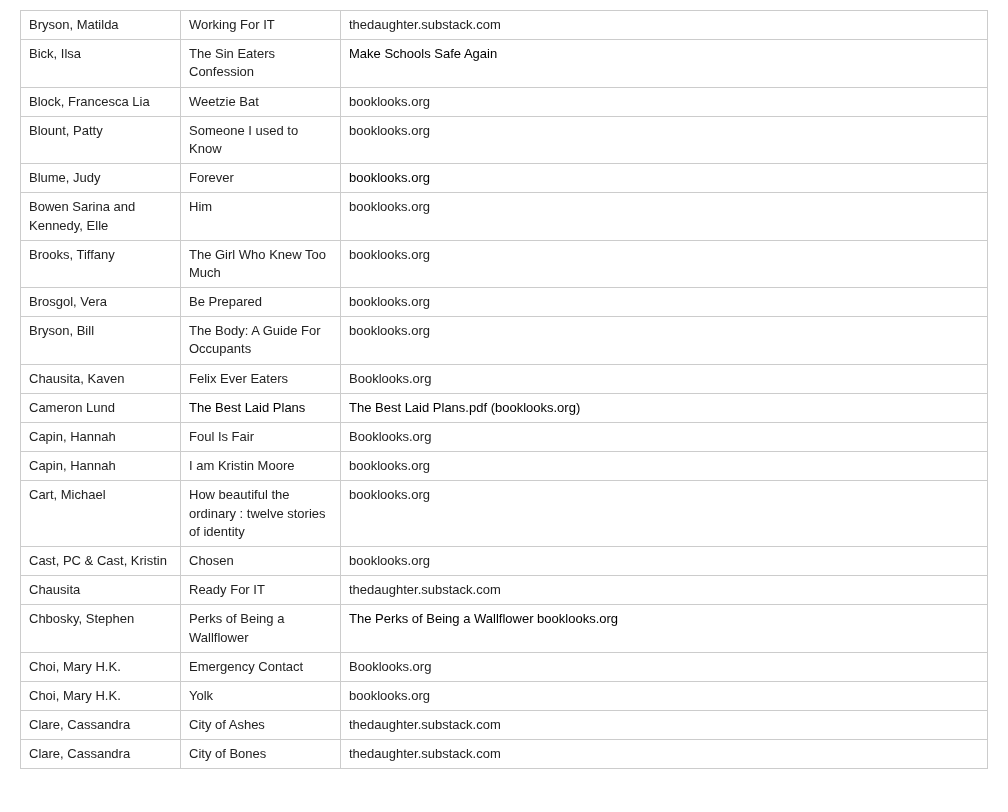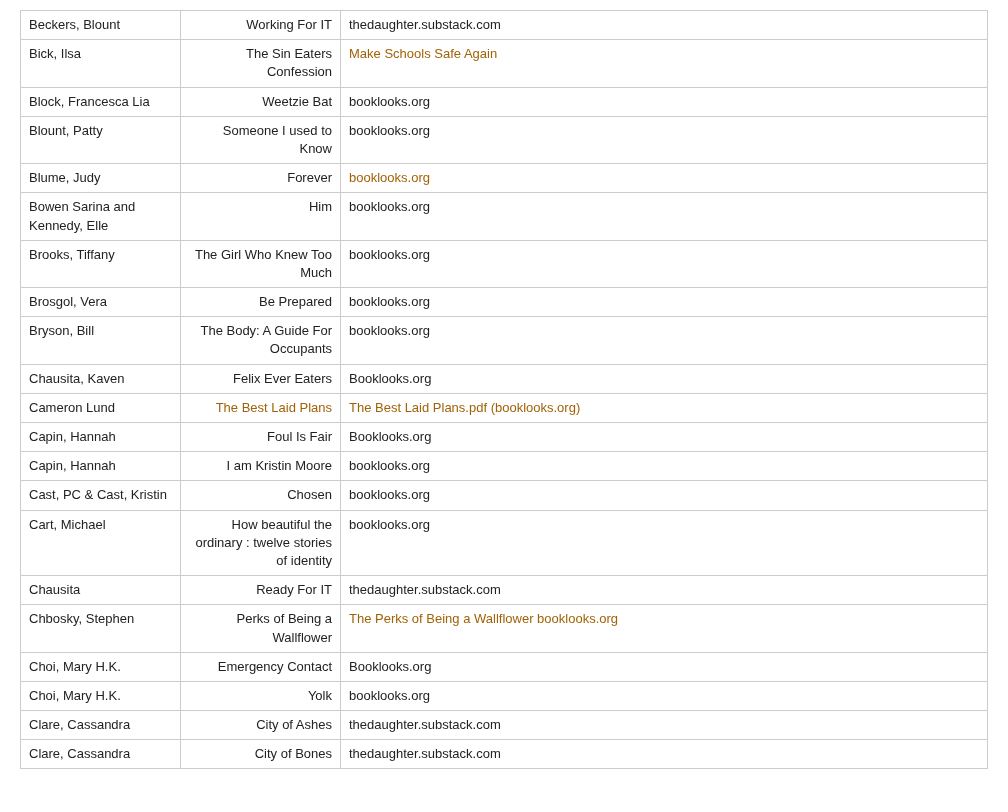--- a/index.html
+++ b/index.html
@@ -16,35 +16,35 @@
       border-collapse: collapse;
       width: 100%;
     }
     td {
       border: 1px solid #ccc;
       padding: 5px 8px;
       vertical-align: top;
       line-height: 1.4;
     }
     a {
-      color: #a16207;
+      color: #000000;
       text-decoration: none;
     }
     .col-author { width: 160px; }
-    .col-title { width: 160px; text-align: right; }
+    .col-title { width: 160px; }
     .col-source { width: auto; }
   </style>
 </head>
 <body>
 
 <div class="table-container">
   <table>
     <tbody id="table-body">
     <tr>
-          <td class="col-author">Beckers, Blount</td>
+          <td class="col-author">Bryson, Matilda</td>
           <td class="col-title">Working For IT</td>
           <td class="col-source">thedaughter.substack.com</td>
         </tr>
         <tr>
           <td class="col-author">Bick, Ilsa</td>
           <td class="col-title">The Sin Eaters Confession</td>
           <td class="col-source"><a href="#make-schools-safe-again">Make Schools Safe Again</a></td>
         </tr>
         <tr>
           <td class="col-author">Block, Francesca Lia</td>
@@ -95,27 +95,27 @@
           <td class="col-author">Capin, Hannah</td>
           <td class="col-title">Foul Is Fair</td>
           <td class="col-source">Booklooks.org</td>
         </tr>
         <tr>
           <td class="col-author">Capin, Hannah</td>
           <td class="col-title">I am Kristin Moore</td>
           <td class="col-source">booklooks.org</td>
         </tr>
         <tr>
-          <td class="col-author">Cast, PC &amp; Cast, Kristin</td>
-          <td class="col-title">Chosen</td>
+          <td class="col-author">Cart, Michael</td>
+          <td class="col-title">How beautiful the ordinary : twelve stories of identity</td>
           <td class="col-source">booklooks.org</td>
         </tr>
         <tr>
-          <td class="col-author">Cart, Michael</td>
-          <td class="col-title">How beautiful the ordinary : twelve stories of identity</td>
+          <td class="col-author">Cast, PC &amp; Cast, Kristin</td>
+          <td class="col-title">Chosen</td>
           <td class="col-source">booklooks.org</td>
         </tr>
         <tr>
           <td class="col-author">Chausita</td>
           <td class="col-title">Ready For IT</td>
           <td class="col-source">thedaughter.substack.com</td>
         </tr>
         <tr>
           <td class="col-author">Chbosky, Stephen</td>
           <td class="col-title">Perks of Being a Wallflower</td>

